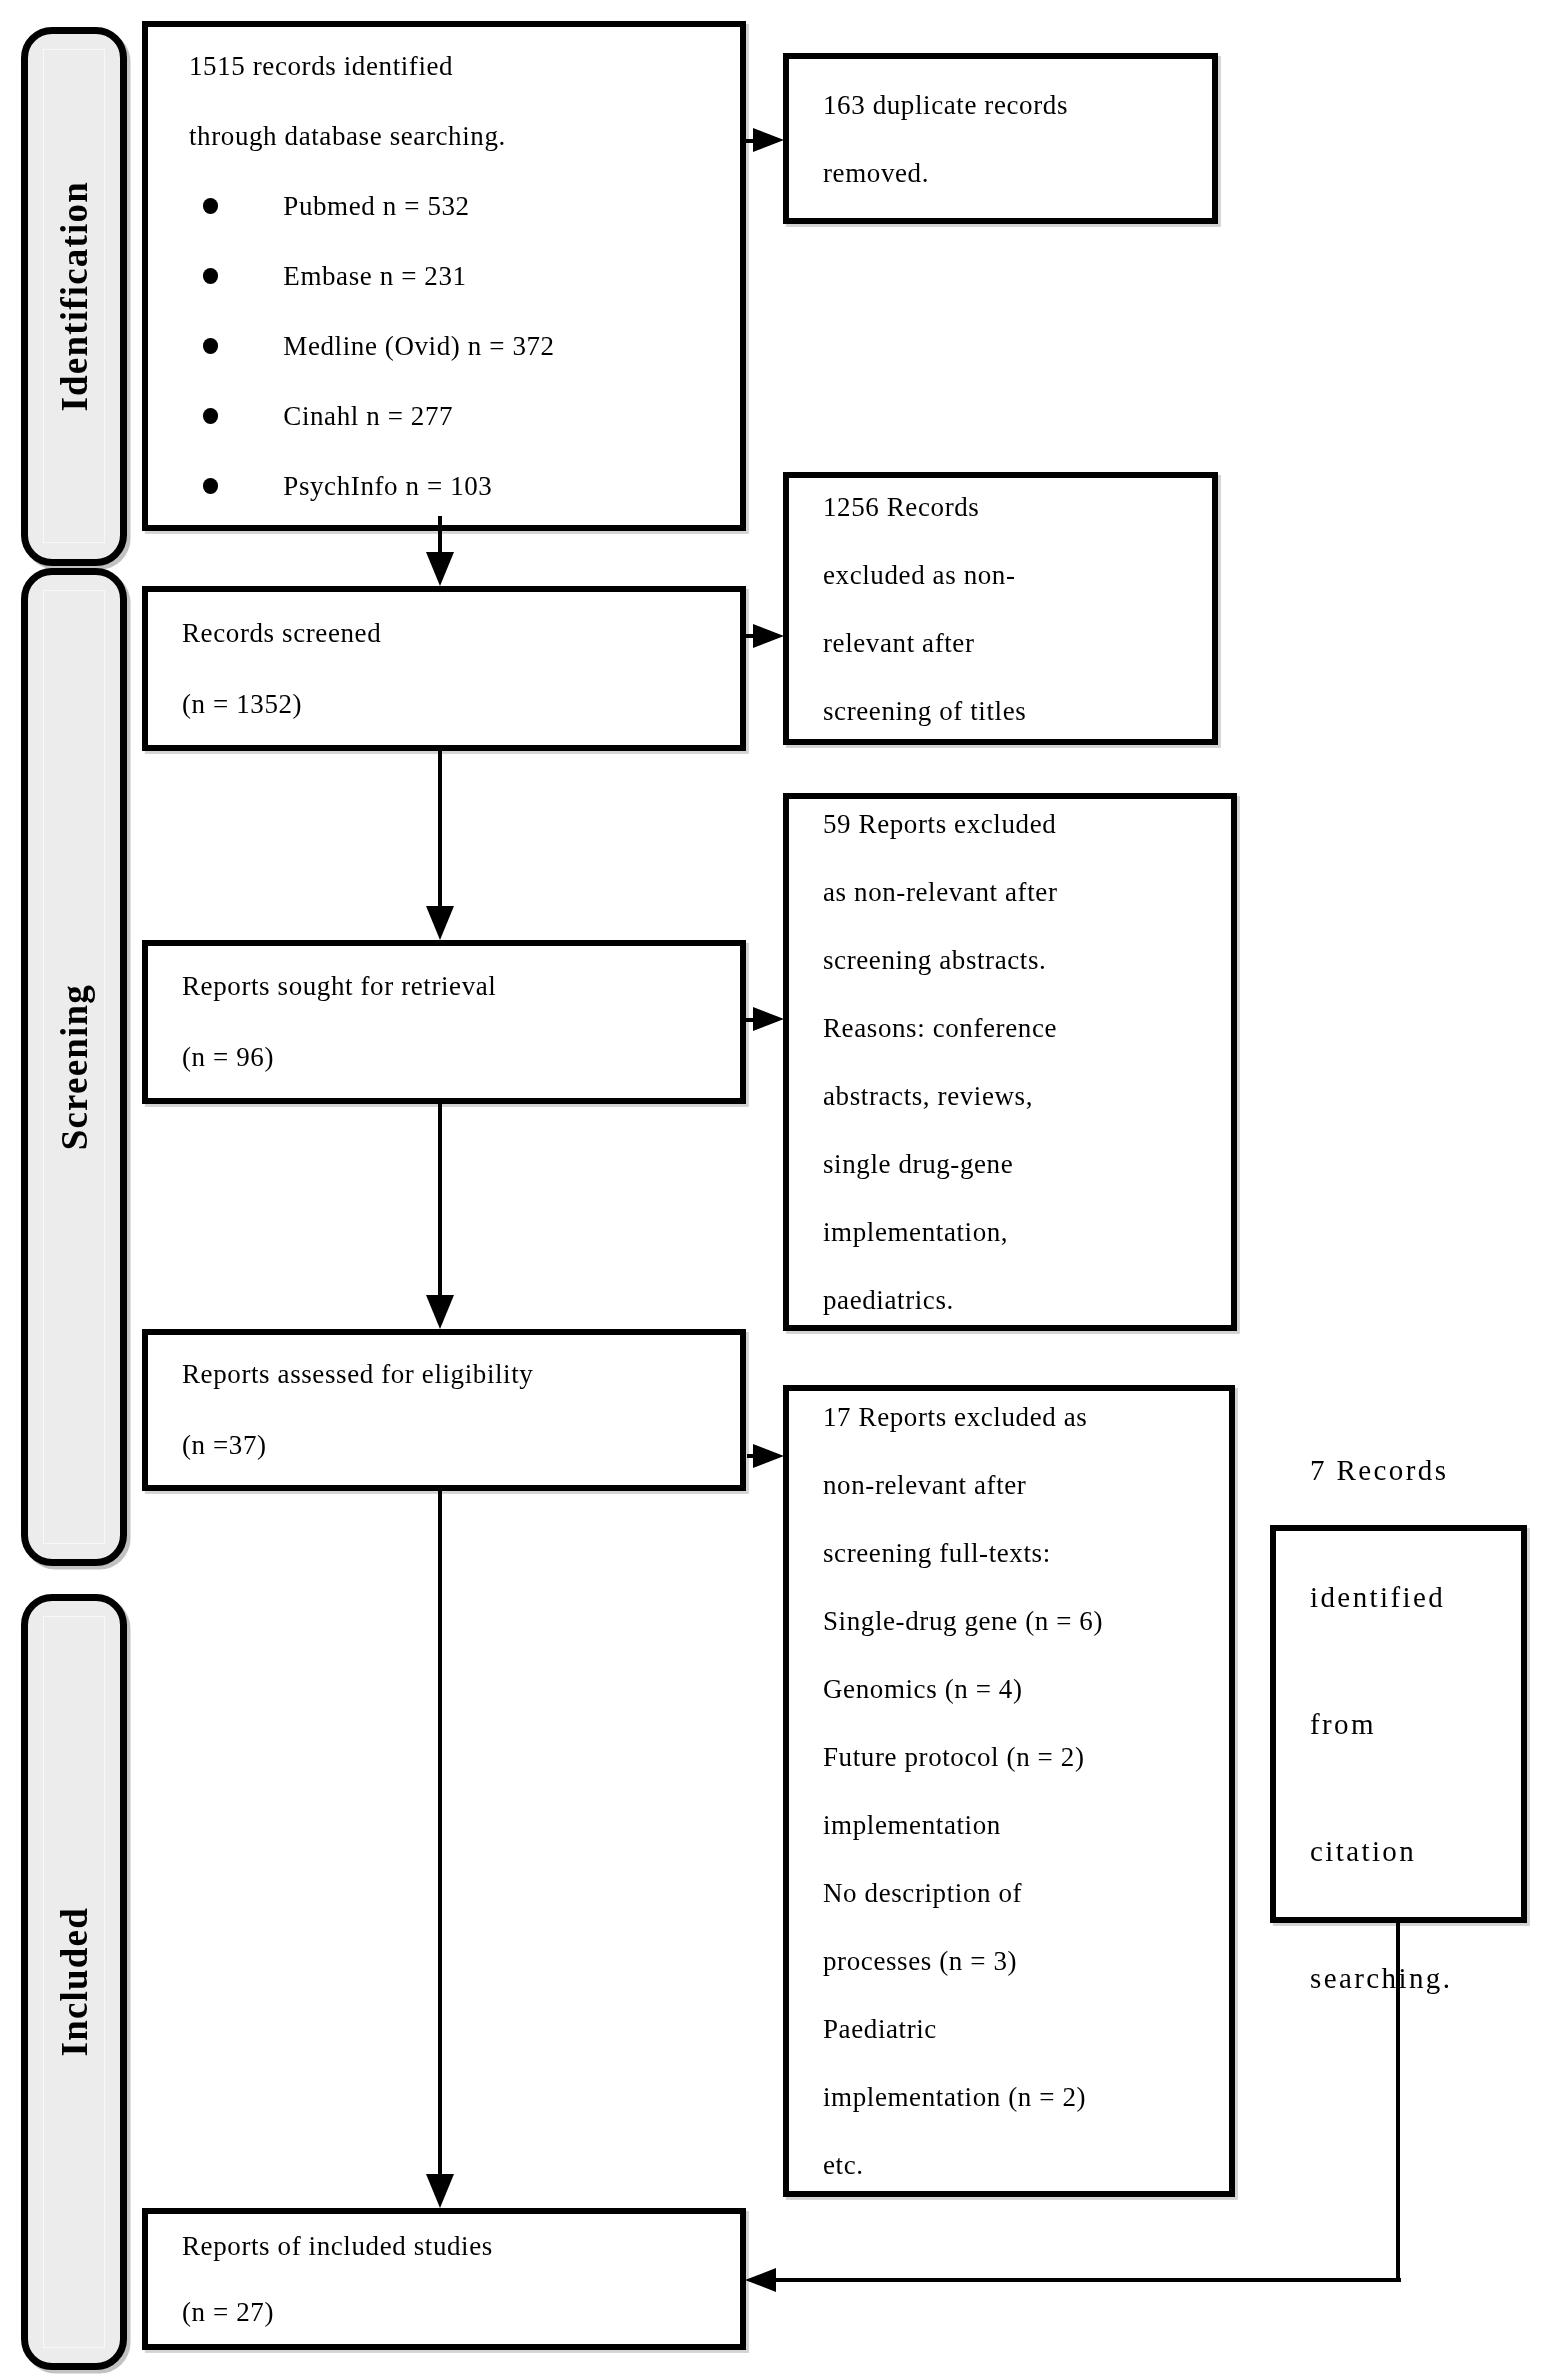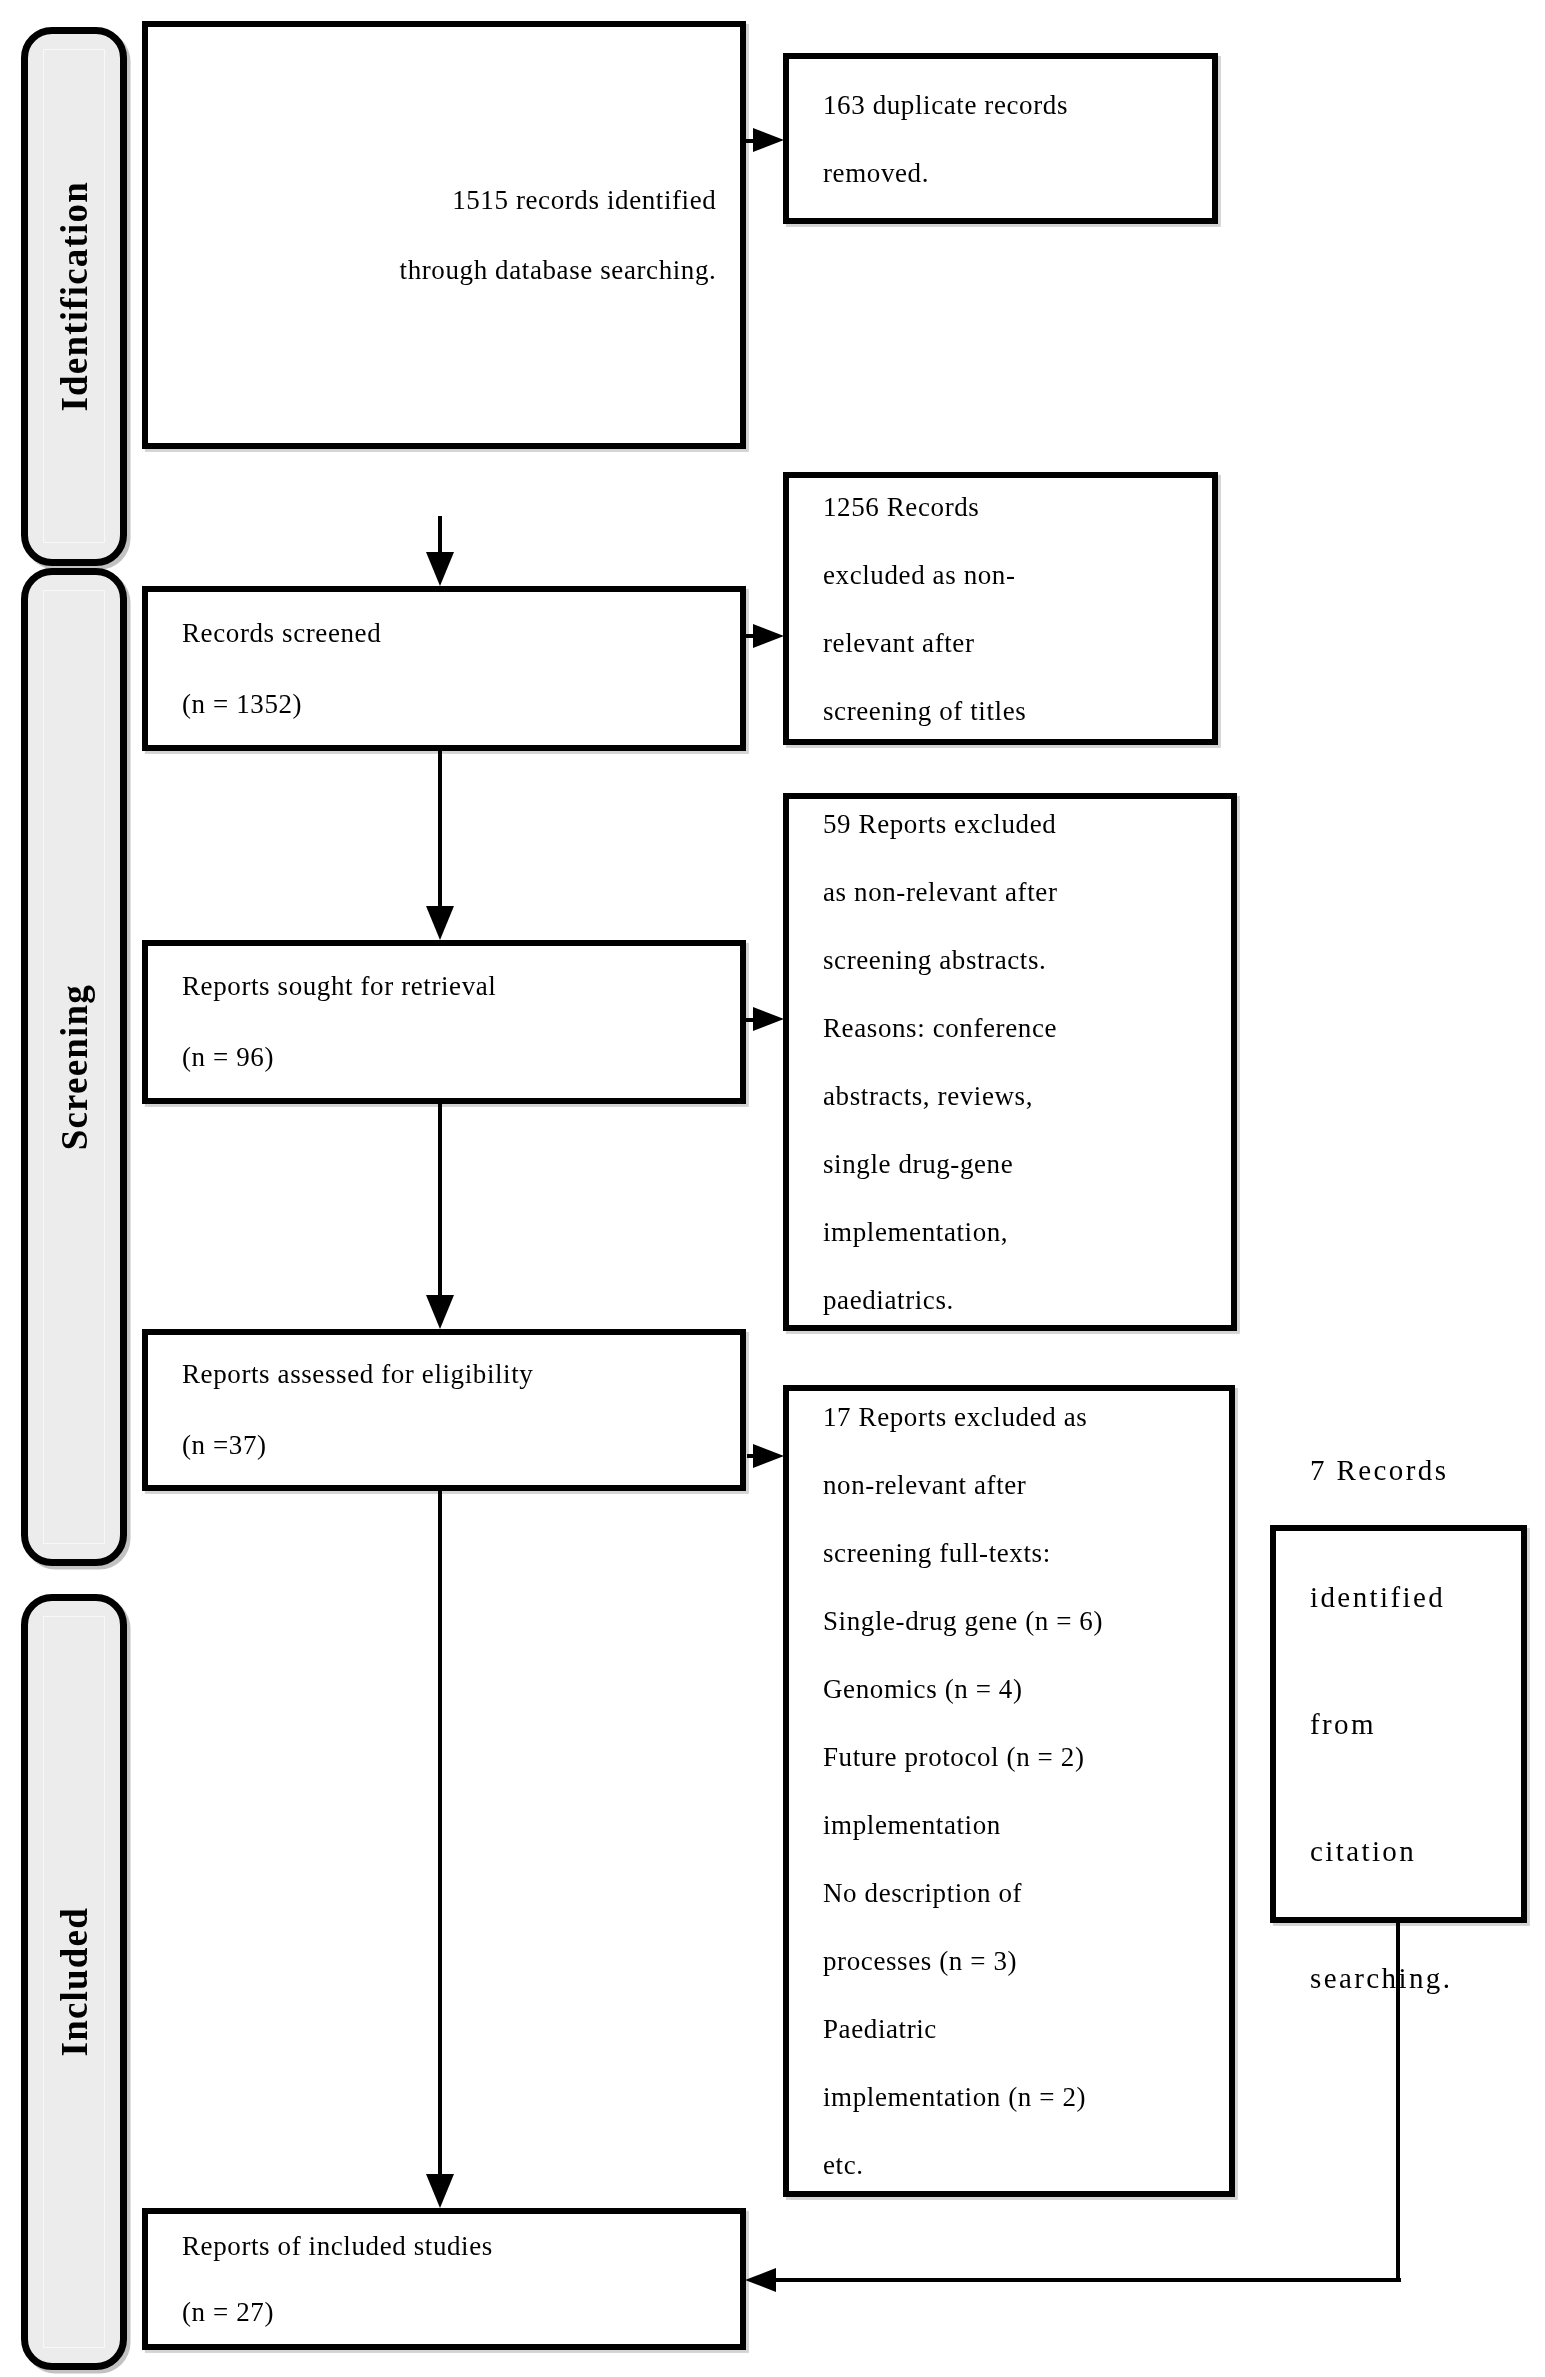--- a/index.html
+++ b/index.html
@@ -95,23 +95,30 @@
   <div class="stage" style="left:21px; top:568px; width:92px; height:984px;">
     <span class="stage-inner"></span>
     <span class="stage-text">Screening</span>
   </div>
 
   <div class="stage" style="left:21px; top:1594px; width:92px; height:762px;">
     <span class="stage-inner"></span>
     <span class="stage-text">Included</span>
   </div>
 
-  <div class="box box-top" style="left:142px; top:21px; width:604px; height:428px;align-items:flex-end;">
+  <div class="box box-top" style="left:142px; top:21px; width:604px; height:510px;">
     <p>1515 records identified</p>
     <p>through database searching.</p>
+    <ul>
+        <li class="">Pubmed n = 532</li>
+        <li class="">Embase n = 231</li>
+        <li class="">Medline (Ovid) n = 372</li>
+        <li class="">Cinahl n = 277</li>
+        <li class="">PsychInfo n = 103</li>
+      </ul>
   </div>
 
   <div class="box" style="left:142px; top:586px; width:604px; height:165px;">
     <p class="mline">Records screened</p>
     <p class="mline">(n = 1352)</p>
   </div>
 
   <div class="box" style="left:142px; top:940px; width:604px; height:164px;">
     <p class="mline">Reports sought for retrieval</p>
     <p class="mline">(n = 96)</p>

